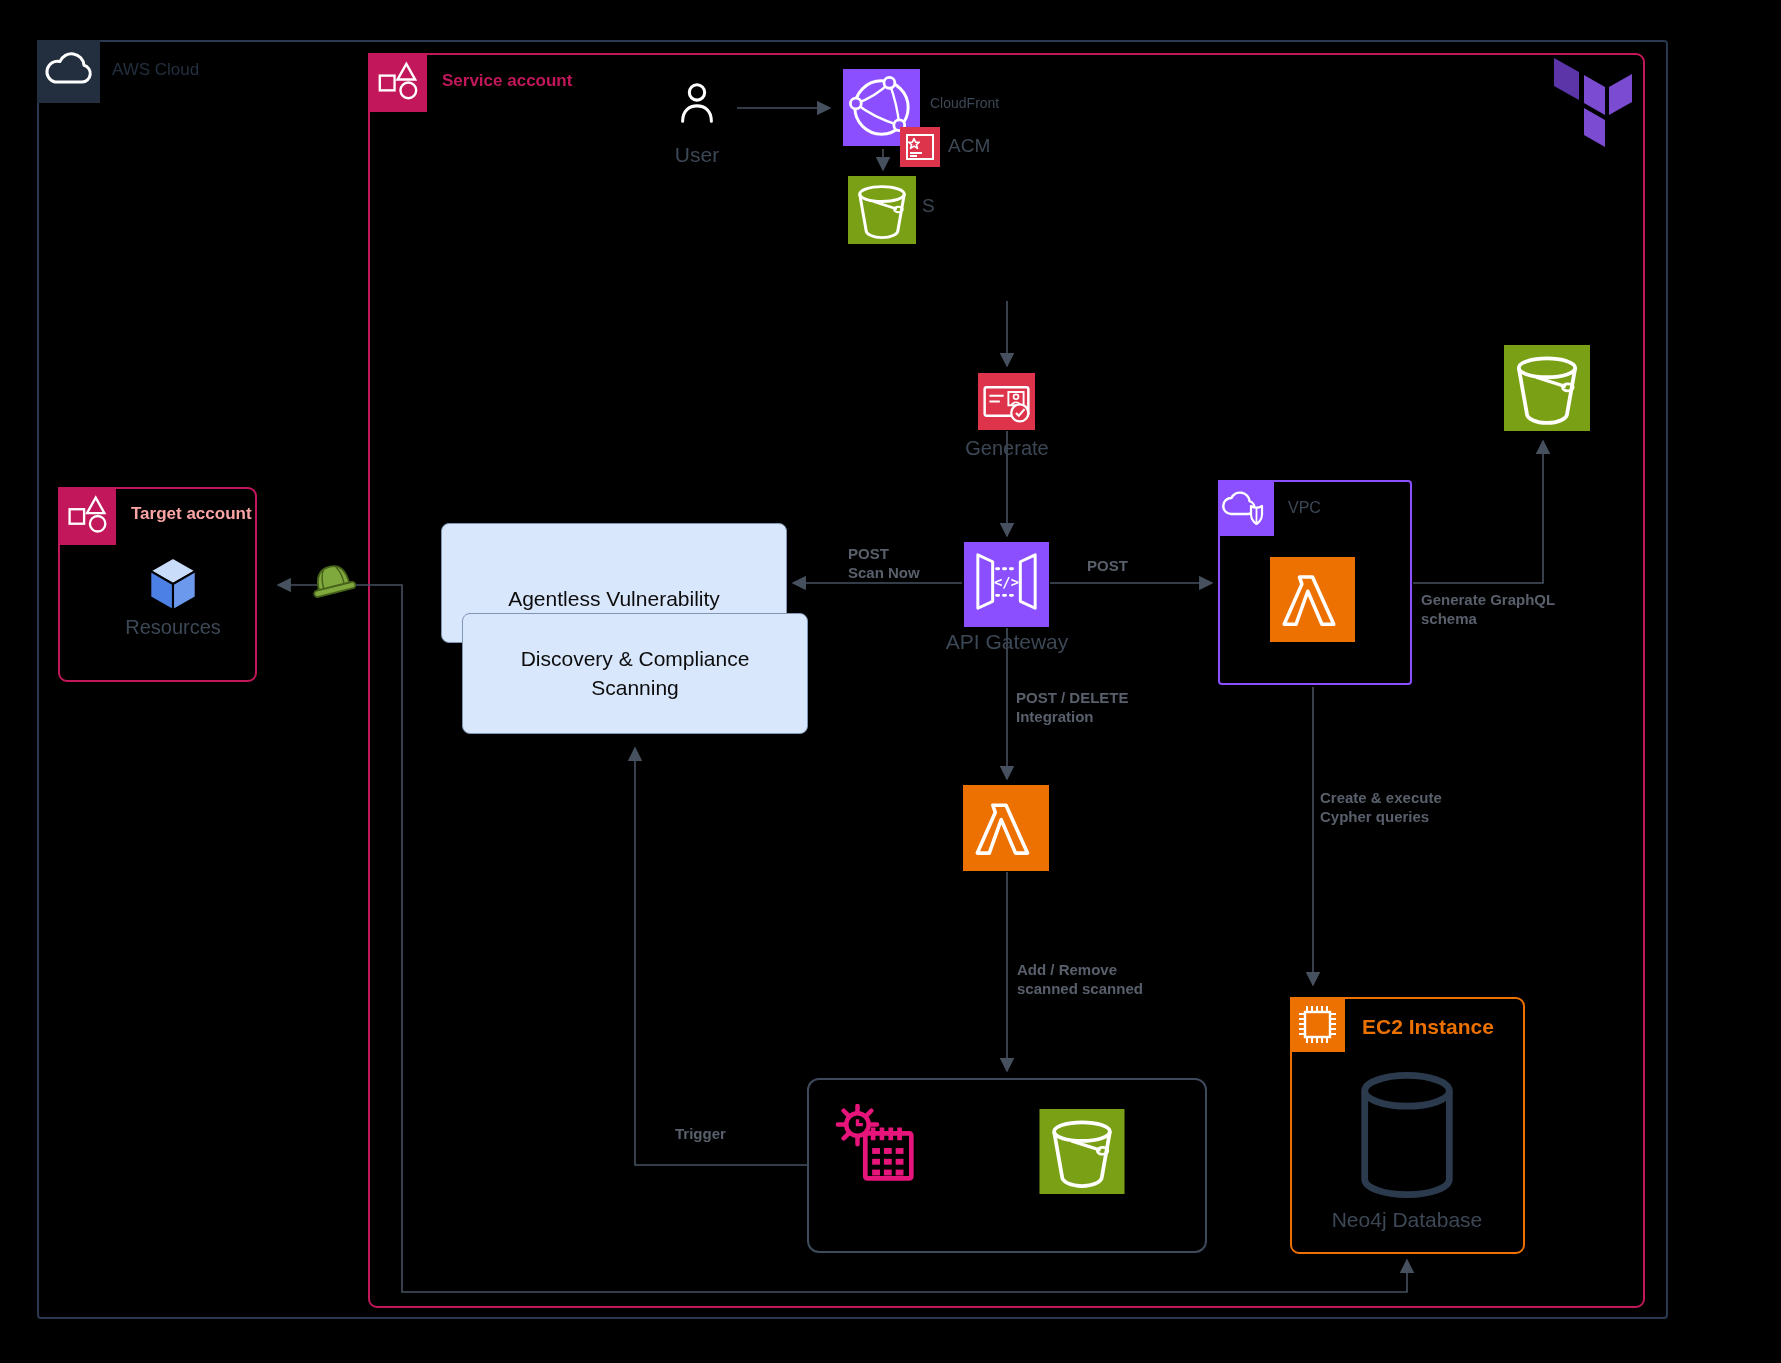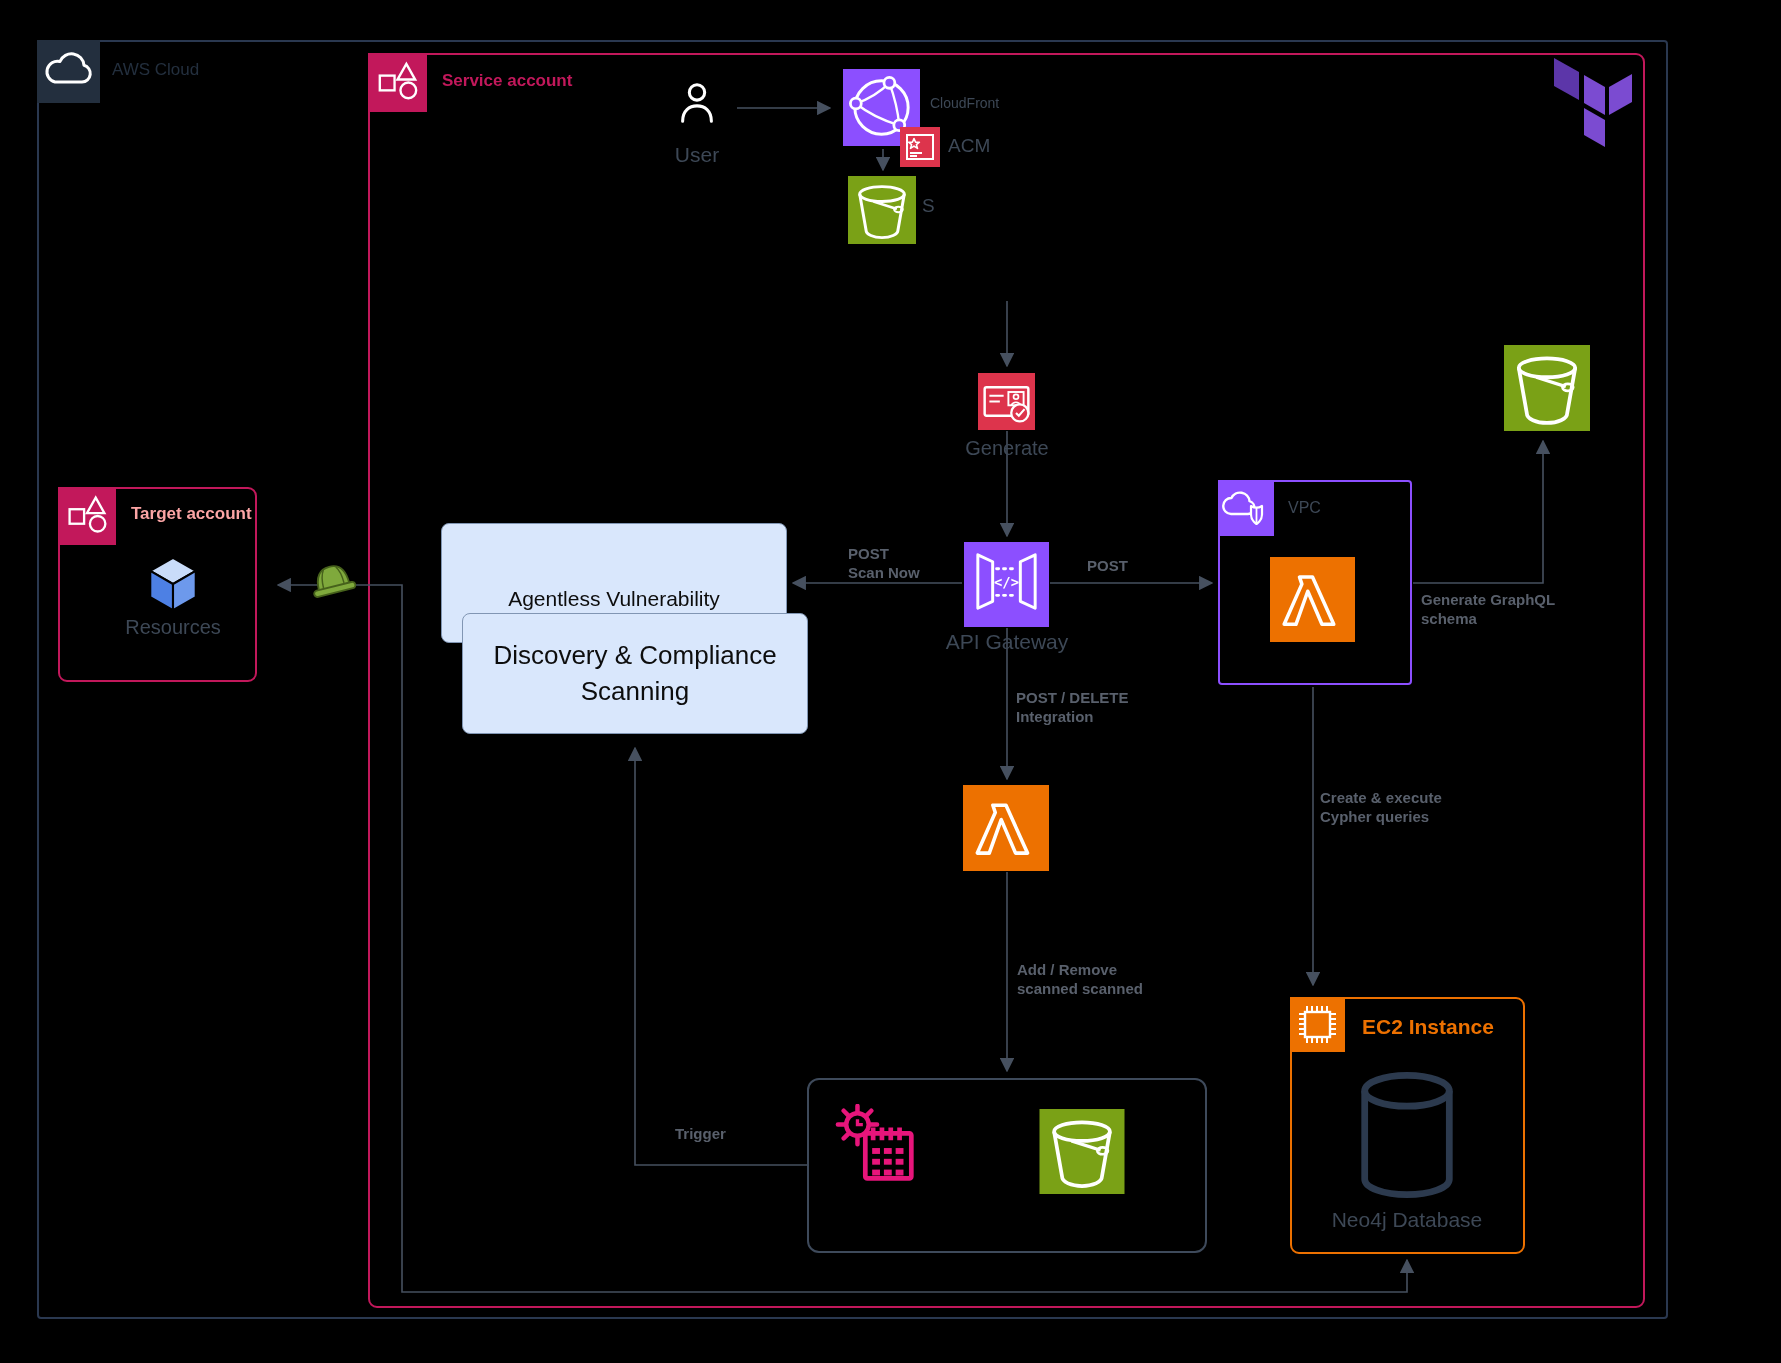--- a/index.html
+++ b/index.html
@@ -135,21 +135,21 @@
     <path d="M14 13 L29 20 V60 L14 67 Z" fill="none" stroke="#fff" stroke-width="3" stroke-linejoin="round"></path>
     <path d="M72 13 L57 20 V60 L72 67 Z" fill="none" stroke="#fff" stroke-width="3" stroke-linejoin="round"></path>
     <path d="M33 27 H53 M33 54 H53" stroke="#fff" stroke-width="3" stroke-dasharray="2 5" stroke-linecap="round"></path>
     <text x="43" y="46" font-size="14" font-weight="bold" fill="#fff" text-anchor="middle" font-family="'DejaVu Sans Mono',monospace">&lt;/&gt;</text>
   </svg>
 
   <div class="bluebox" style="left:441px;top:523px;width:346px;height:120px;font-size:21px;line-height:1.35;border-radius:8px;align-items:flex-end;">
     <span>Agentless Vulnerability
 Scanning</span>
   </div>
-  <div class="bluebox" style="left:462px;top:613px;width:346px;height:121px;font-size:26px;line-height:1.35;border-radius:8px;">
+  <div class="bluebox" style="left:462px;top:613px;width:346px;height:121px;font-size:21px;line-height:1.35;border-radius:8px;">
     <span>Discovery &amp; Compliance
 Scanning</span>
   </div>
 
   <svg class="icon" style="left:963px;top:785px;" width="86" height="86" viewBox="0 0 72 72">
     <rect width="72" height="72" fill="#ED7100"></rect>
     <path d="M25 17 L36 17 L54 57 L44 57 L32 29 L22 57 L12 57 L27 23 Z" fill="none" stroke="#fff" stroke-width="3" stroke-linejoin="round"></path>
   </svg>
 
   <svg class="icon" style="left:1270px;top:557px;" width="85" height="85" viewBox="0 0 72 72">

